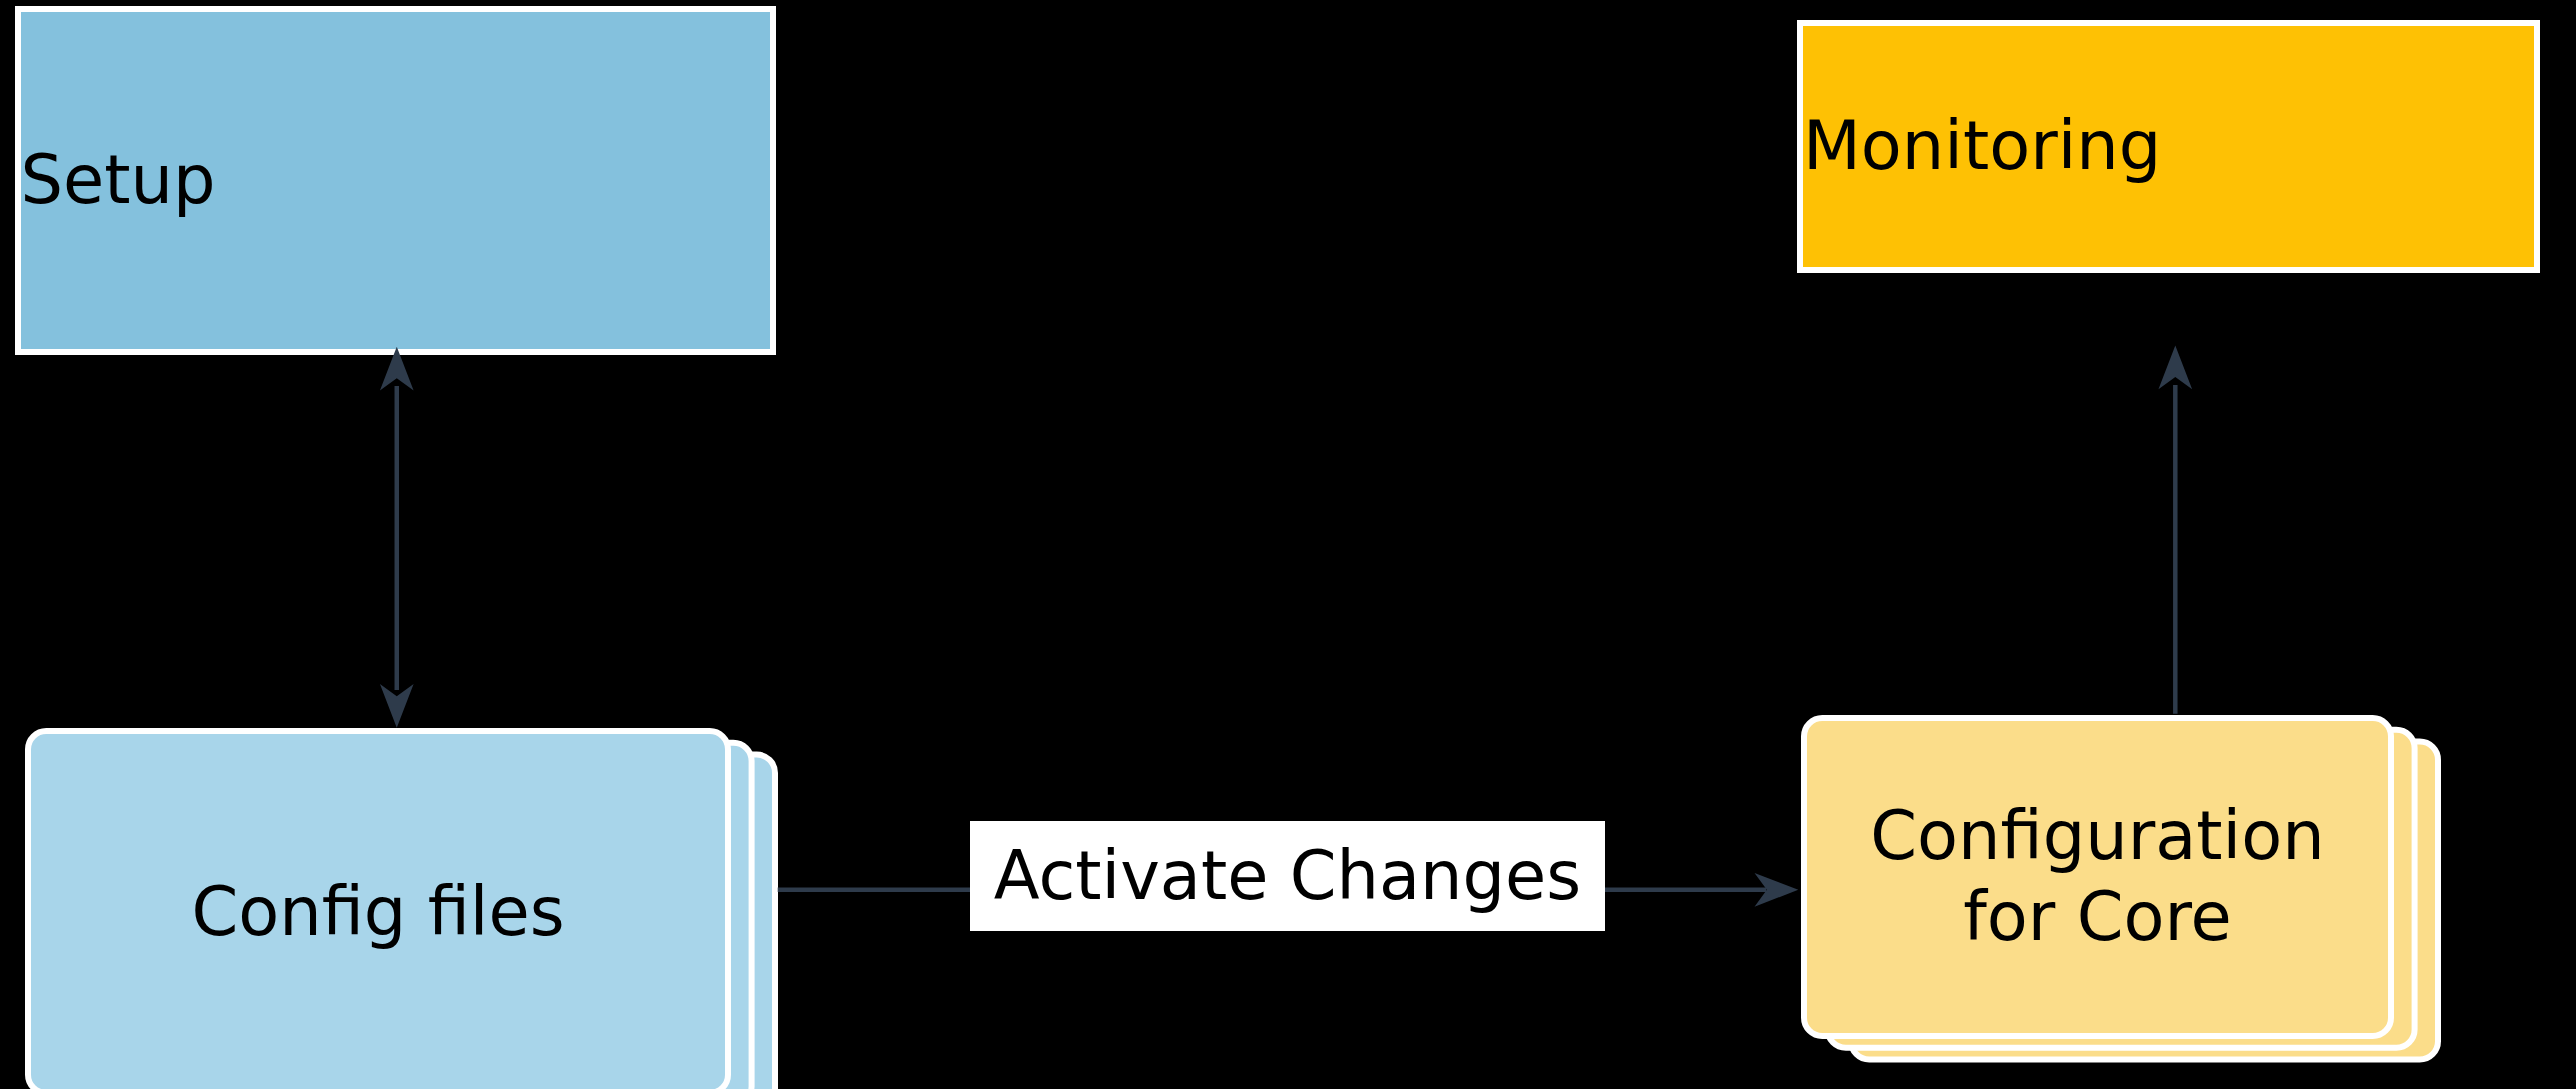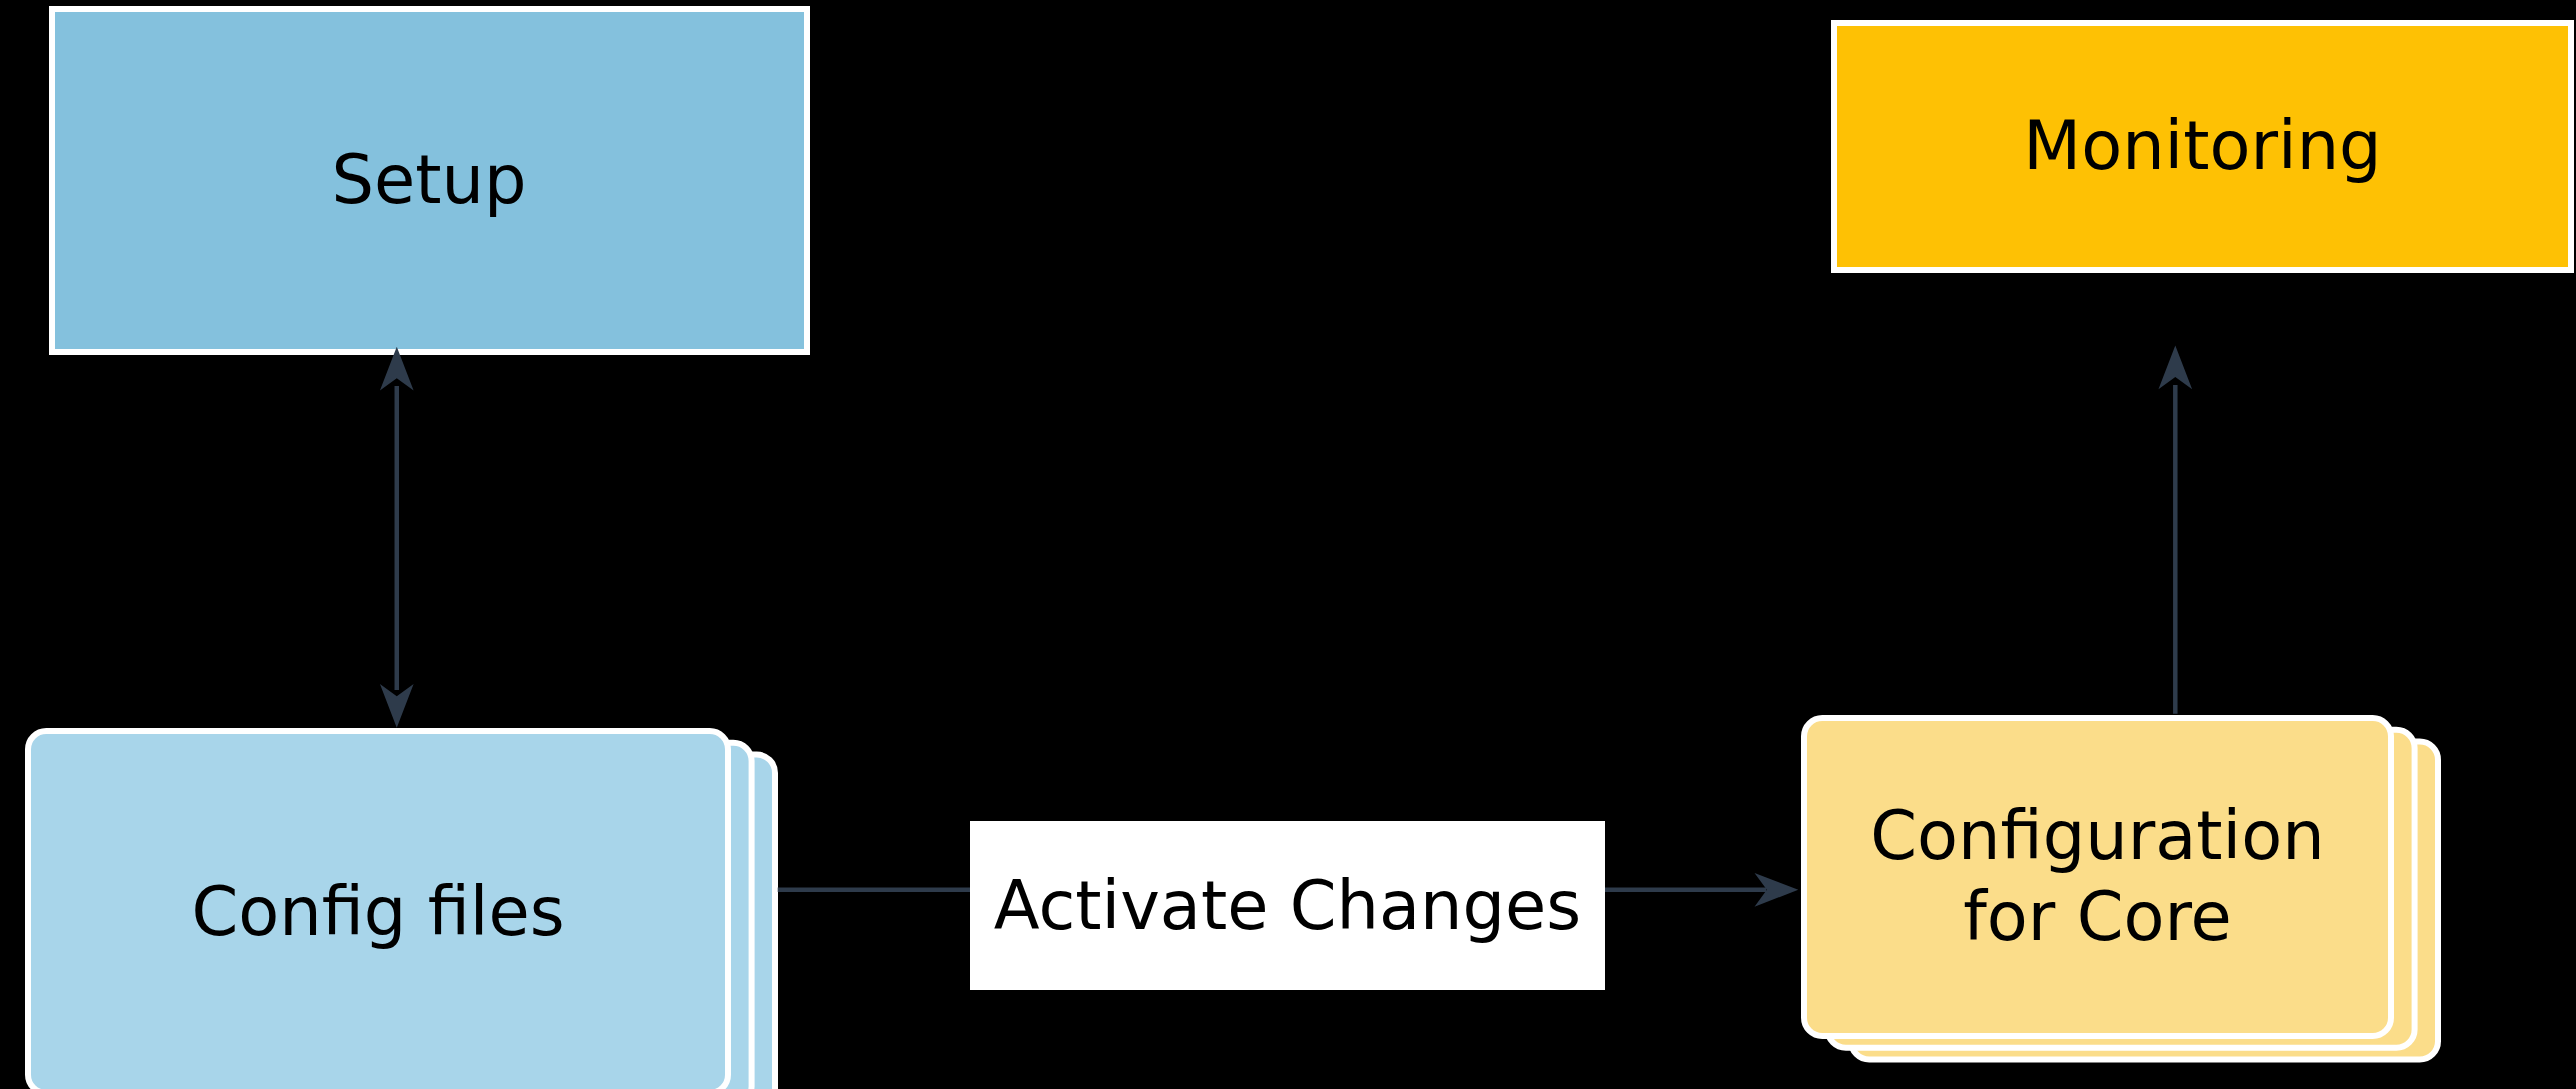--- a/index.html
+++ b/index.html
@@ -26,26 +26,25 @@
     position:absolute;
     left:0; top:0;
     width:2576px;
     height:1089px;
   }
   .node{
     position:absolute;
     box-sizing:border-box;
     display:flex;
     align-items:center;
-    justify-content:center;
+    justify-content:flex-start;
     color:var(--text-color);
     font-size:67px;
     line-height:81px;
     text-align:center;
-    margin-left:34px;
   }
   .rect-node{
     border:6.2px solid var(--border-white);
   }
   #setup-node{
     left:14.6px; top:5.6px;
     width:761px; height:349px;
     background:var(--setup-fill);
   }
   #monitoring-node{
@@ -99,21 +98,21 @@
   #edges-layer line{
     stroke:var(--edge-color);
     stroke-width:8px;
   }
   #edges-layer polygon{
     fill:var(--edge-color);
   }
   #activate-label{
     position:absolute;
     left:970px; top:821px;
-    width:635px; height:169px;
+    width:635px; height:110px;
     background:var(--label-bg);
     display:flex;
     align-items:center;
     justify-content:center;
     color:var(--text-color);
     font-size:67px;
     white-space:nowrap;
   }
 </style>
 </head>

